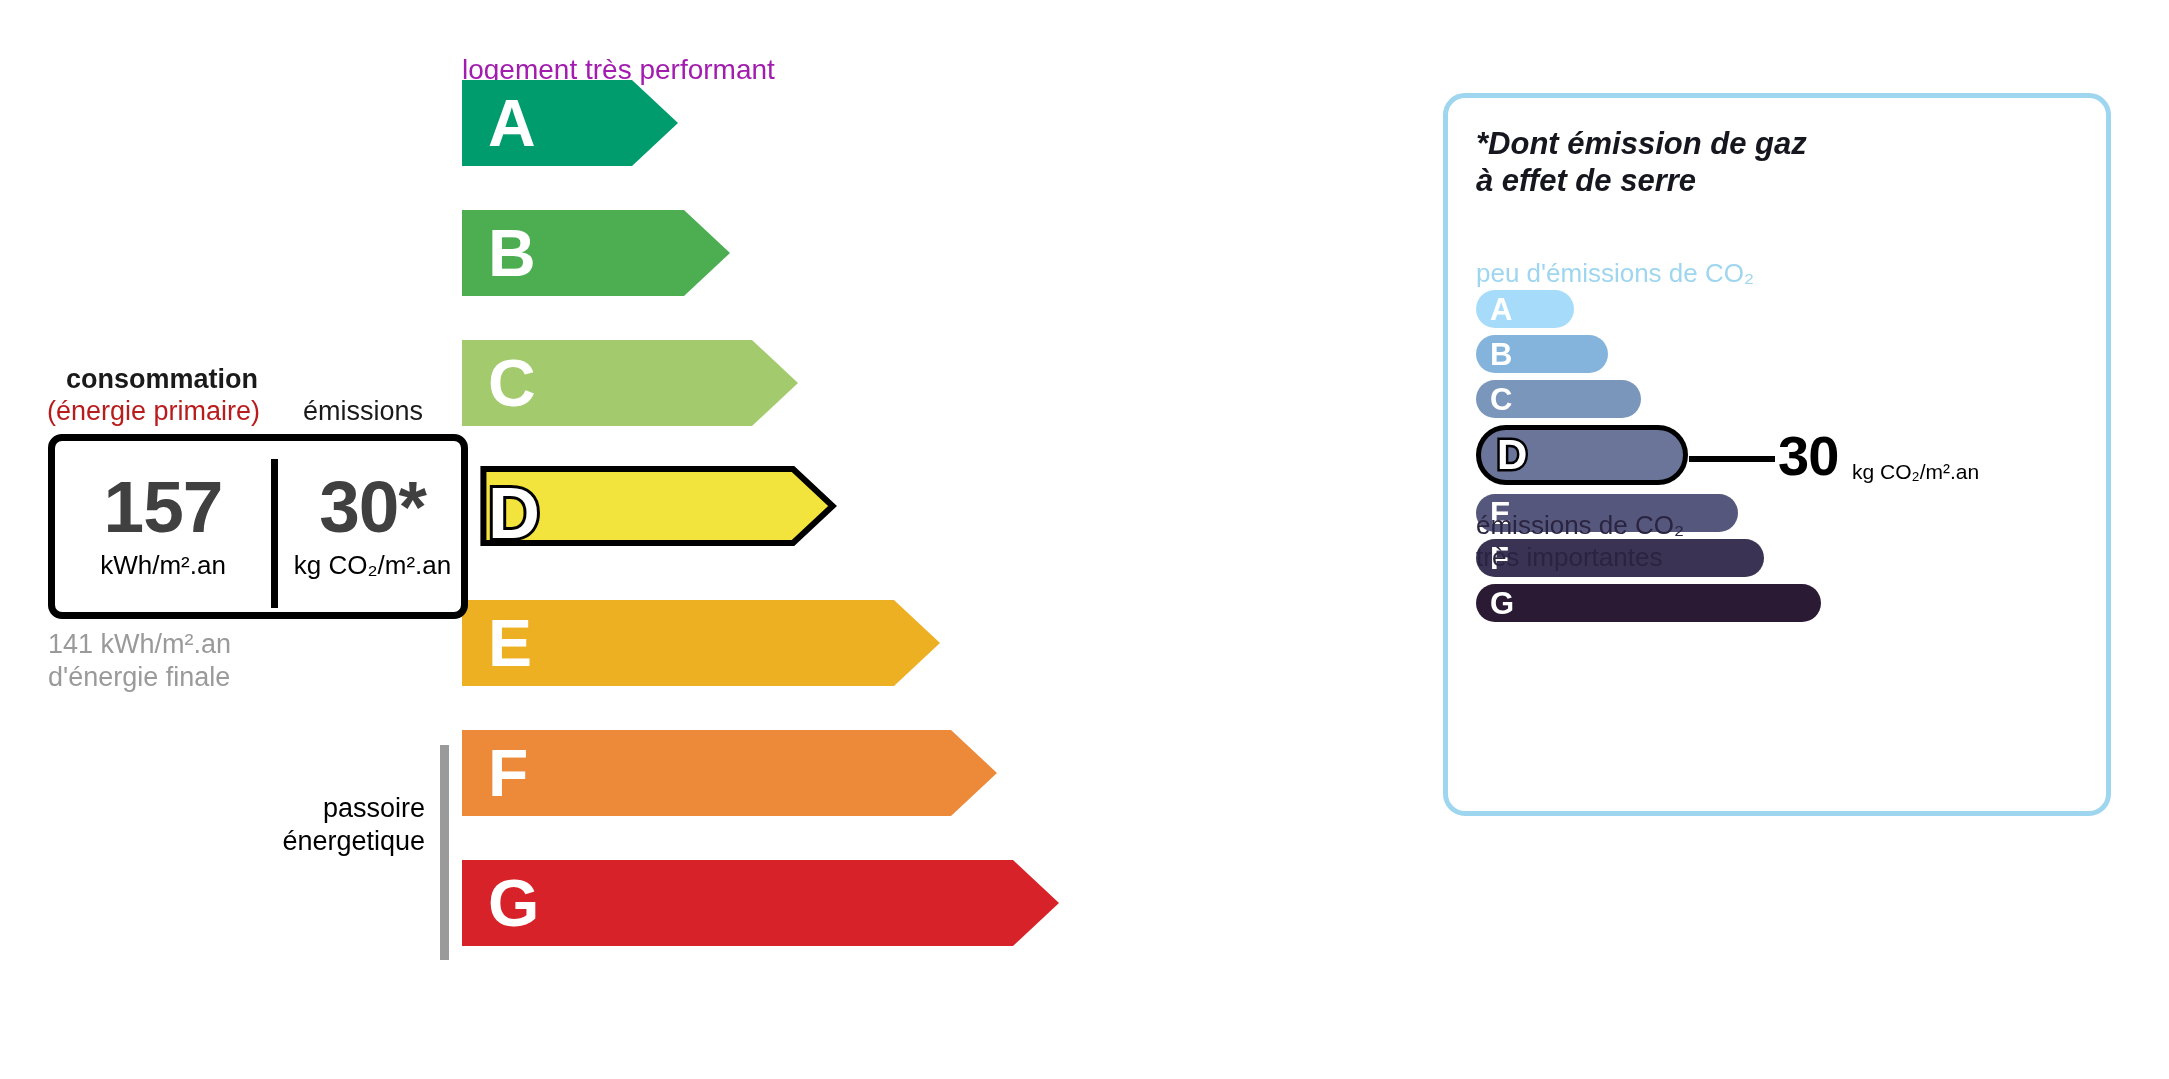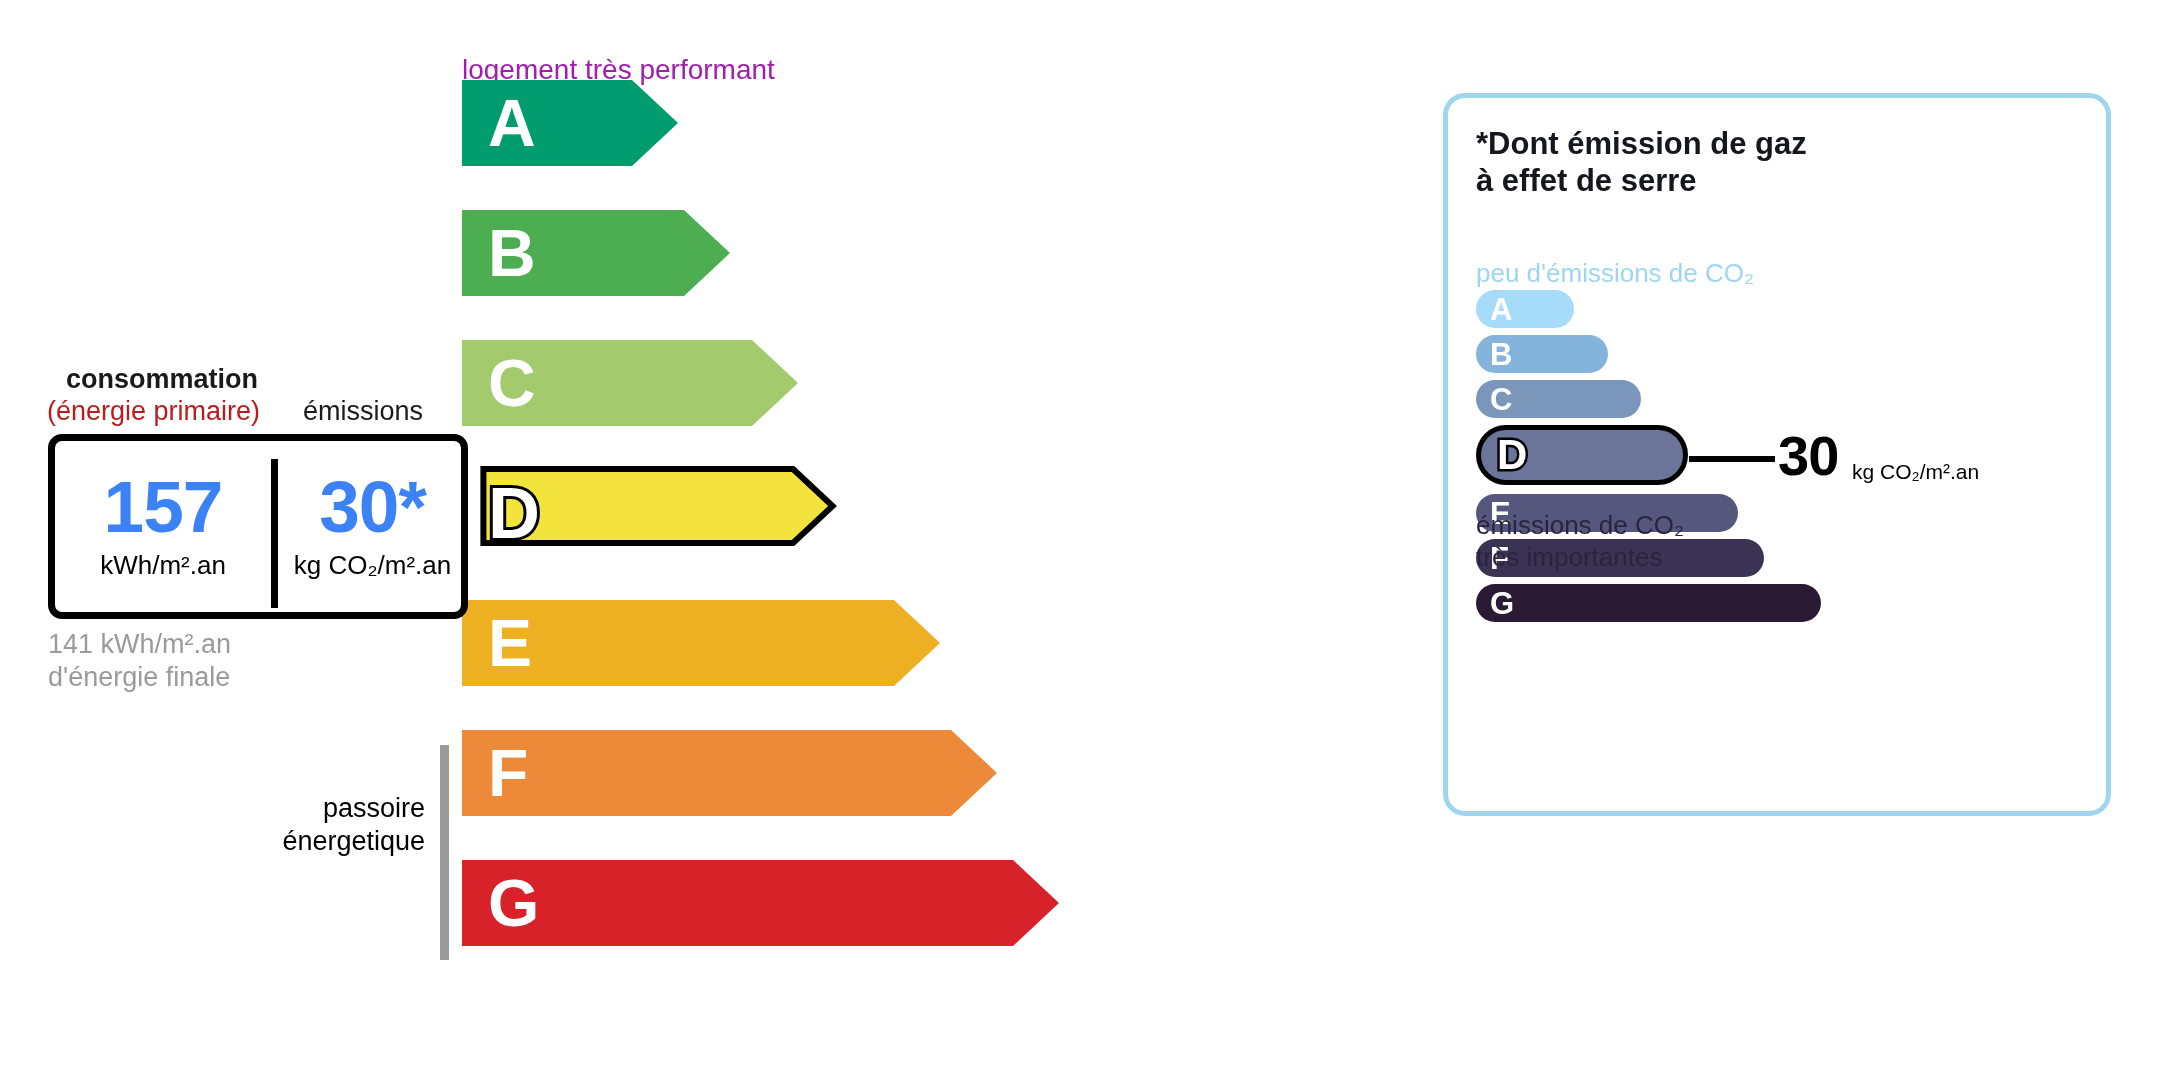--- a/index.html
+++ b/index.html
@@ -82,21 +82,21 @@
     flex-direction: column;
     align-items: center;
     justify-content: center;
   }
   #value-cell-consommation { left: 0px;   width: 216px; }
   #value-cell-emissions    { left: 220px; width: 195px; }
   .value-number {
     font-size: 73px;
     font-weight: bold;
     line-height: 0.96;
-    color: #3b82f6;
+    color: #404040;
     letter-spacing: -1px;
   }
   .value-unit {
     font-size: 26px;
     color: #000;
     margin-top: 7px;
     white-space: nowrap;
   }
   #value-divider {
     position: absolute;
@@ -174,20 +174,21 @@
     background: #ffffff;
     box-sizing: border-box;
   }
   #co2-title {
     position: absolute;
     left: 28px; top: 28px;
     font-size: 31px;
     font-weight: bold;
     line-height: 1.18;
     color: #16161e;
+    font-style: italic;
   }
   #co2-top-caption {
     position: absolute;
     left: 28px; top: 160px;
     font-size: 26px;
     color: #9ed6ef;
     white-space: nowrap;
   }
   #co2-bottom-caption {
     position: absolute;

